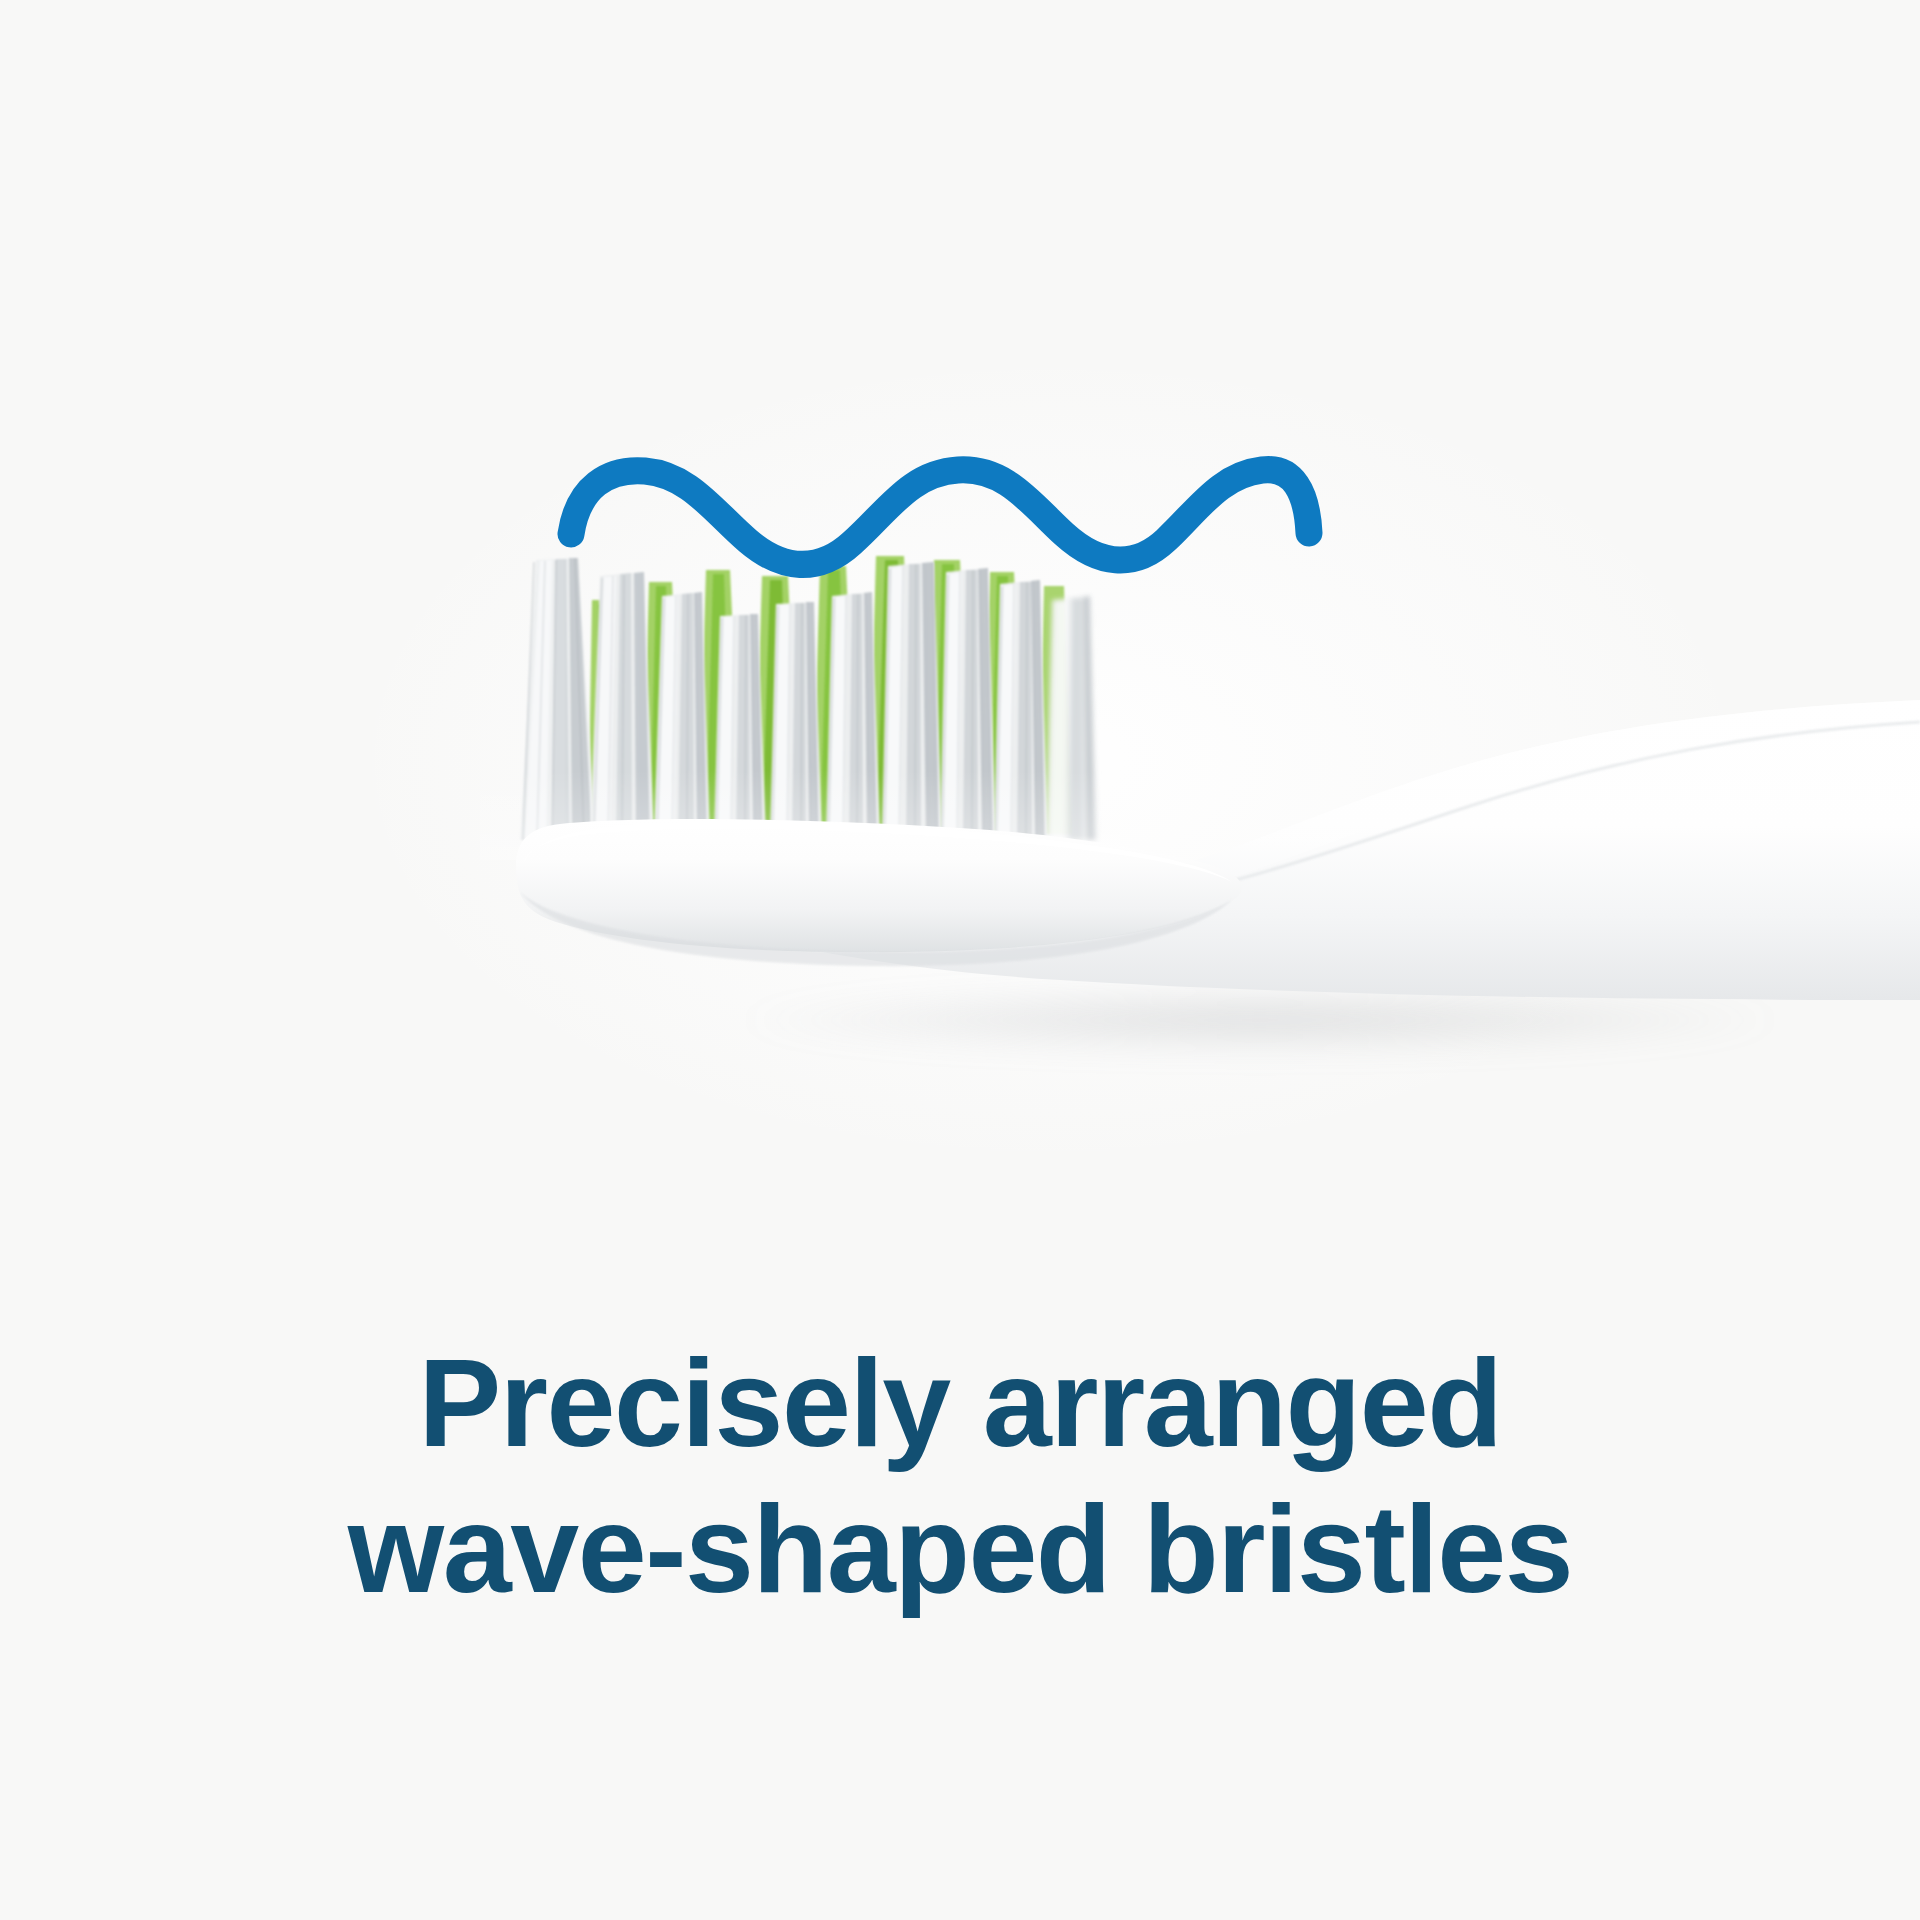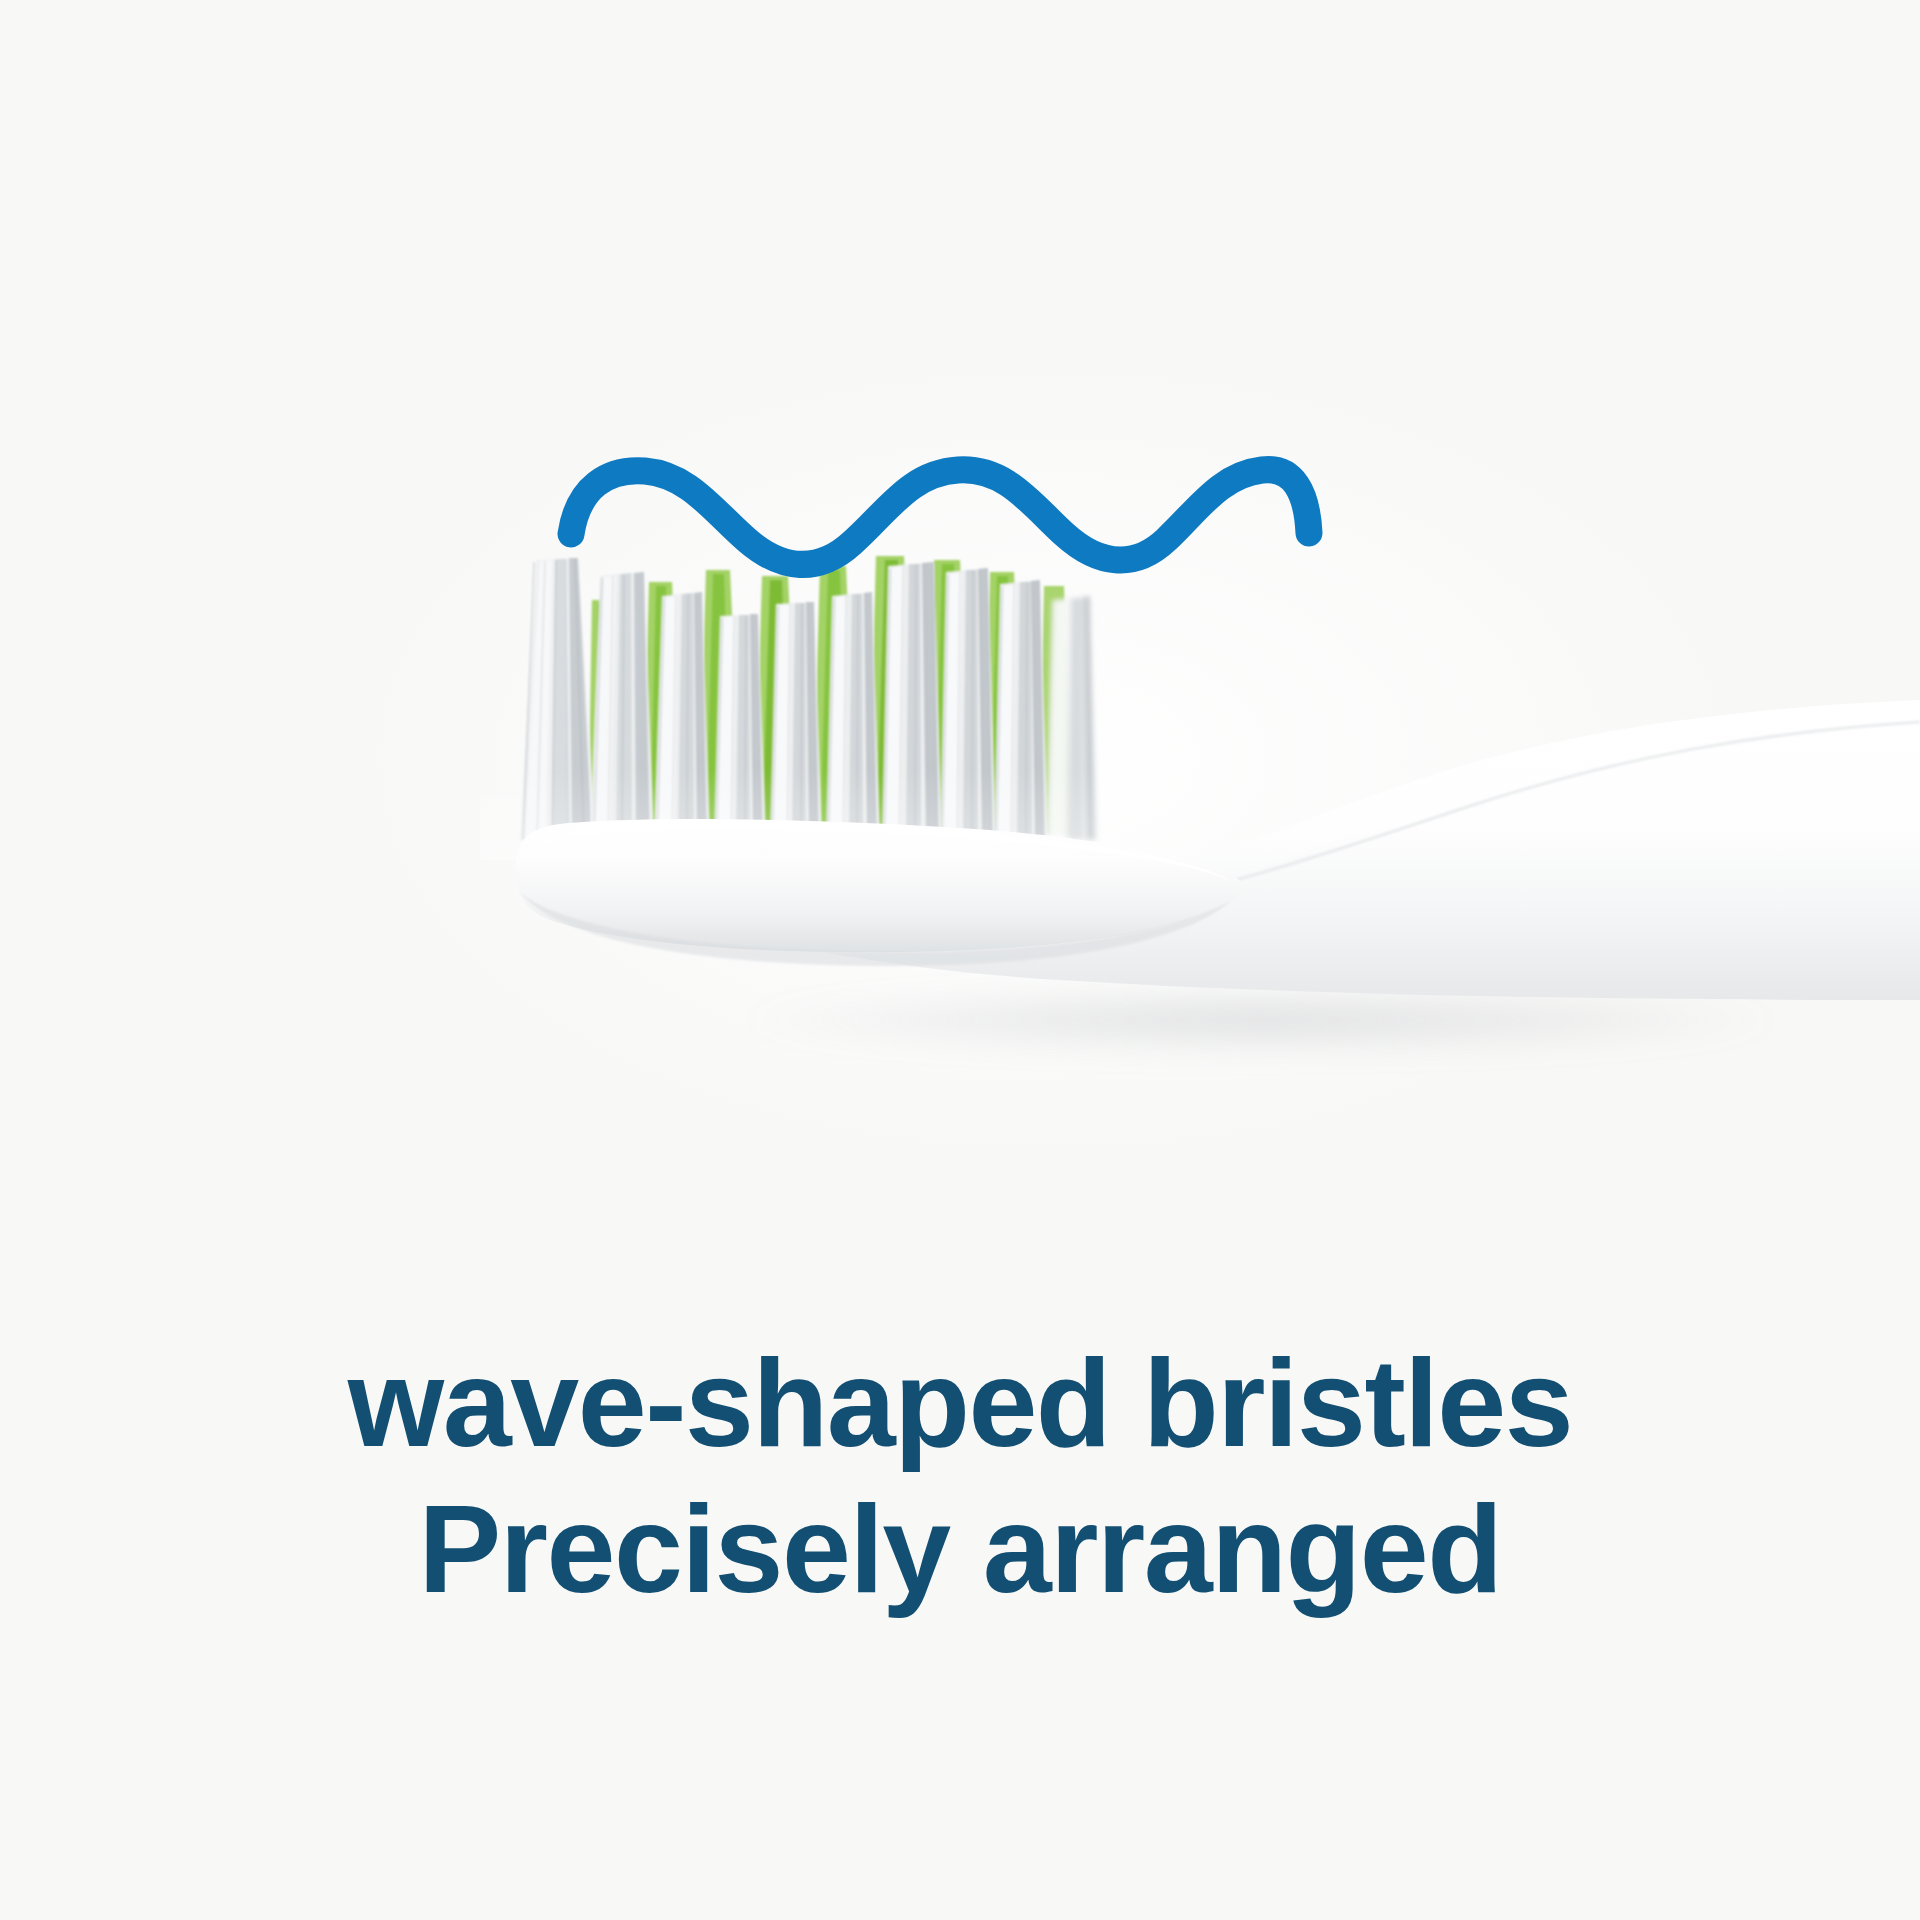--- a/index.html
+++ b/index.html
@@ -350,17 +350,17 @@
              C 690 475, 714 512, 748 541
              C 782 570, 818 574, 852 543
              C 888 511, 910 473, 958 470
              C 1006 467, 1032 505, 1064 534
              C 1098 565, 1134 570, 1166 540
              C 1198 510, 1220 475, 1262 470
              C 1293 466, 1307 492, 1309 533" fill="none" stroke="#0e7ac1" stroke-width="27" stroke-linecap="round" stroke-linejoin="round"></path>
   </svg>
 
   <div id="caption">
+    <span class="cap-line">Precisely arranged</span>
     <span class="cap-line">wave-shaped bristles</span>
-    <span class="cap-line">Precisely arranged</span>
   </div>
 
 </div>
 
 </body></html>

